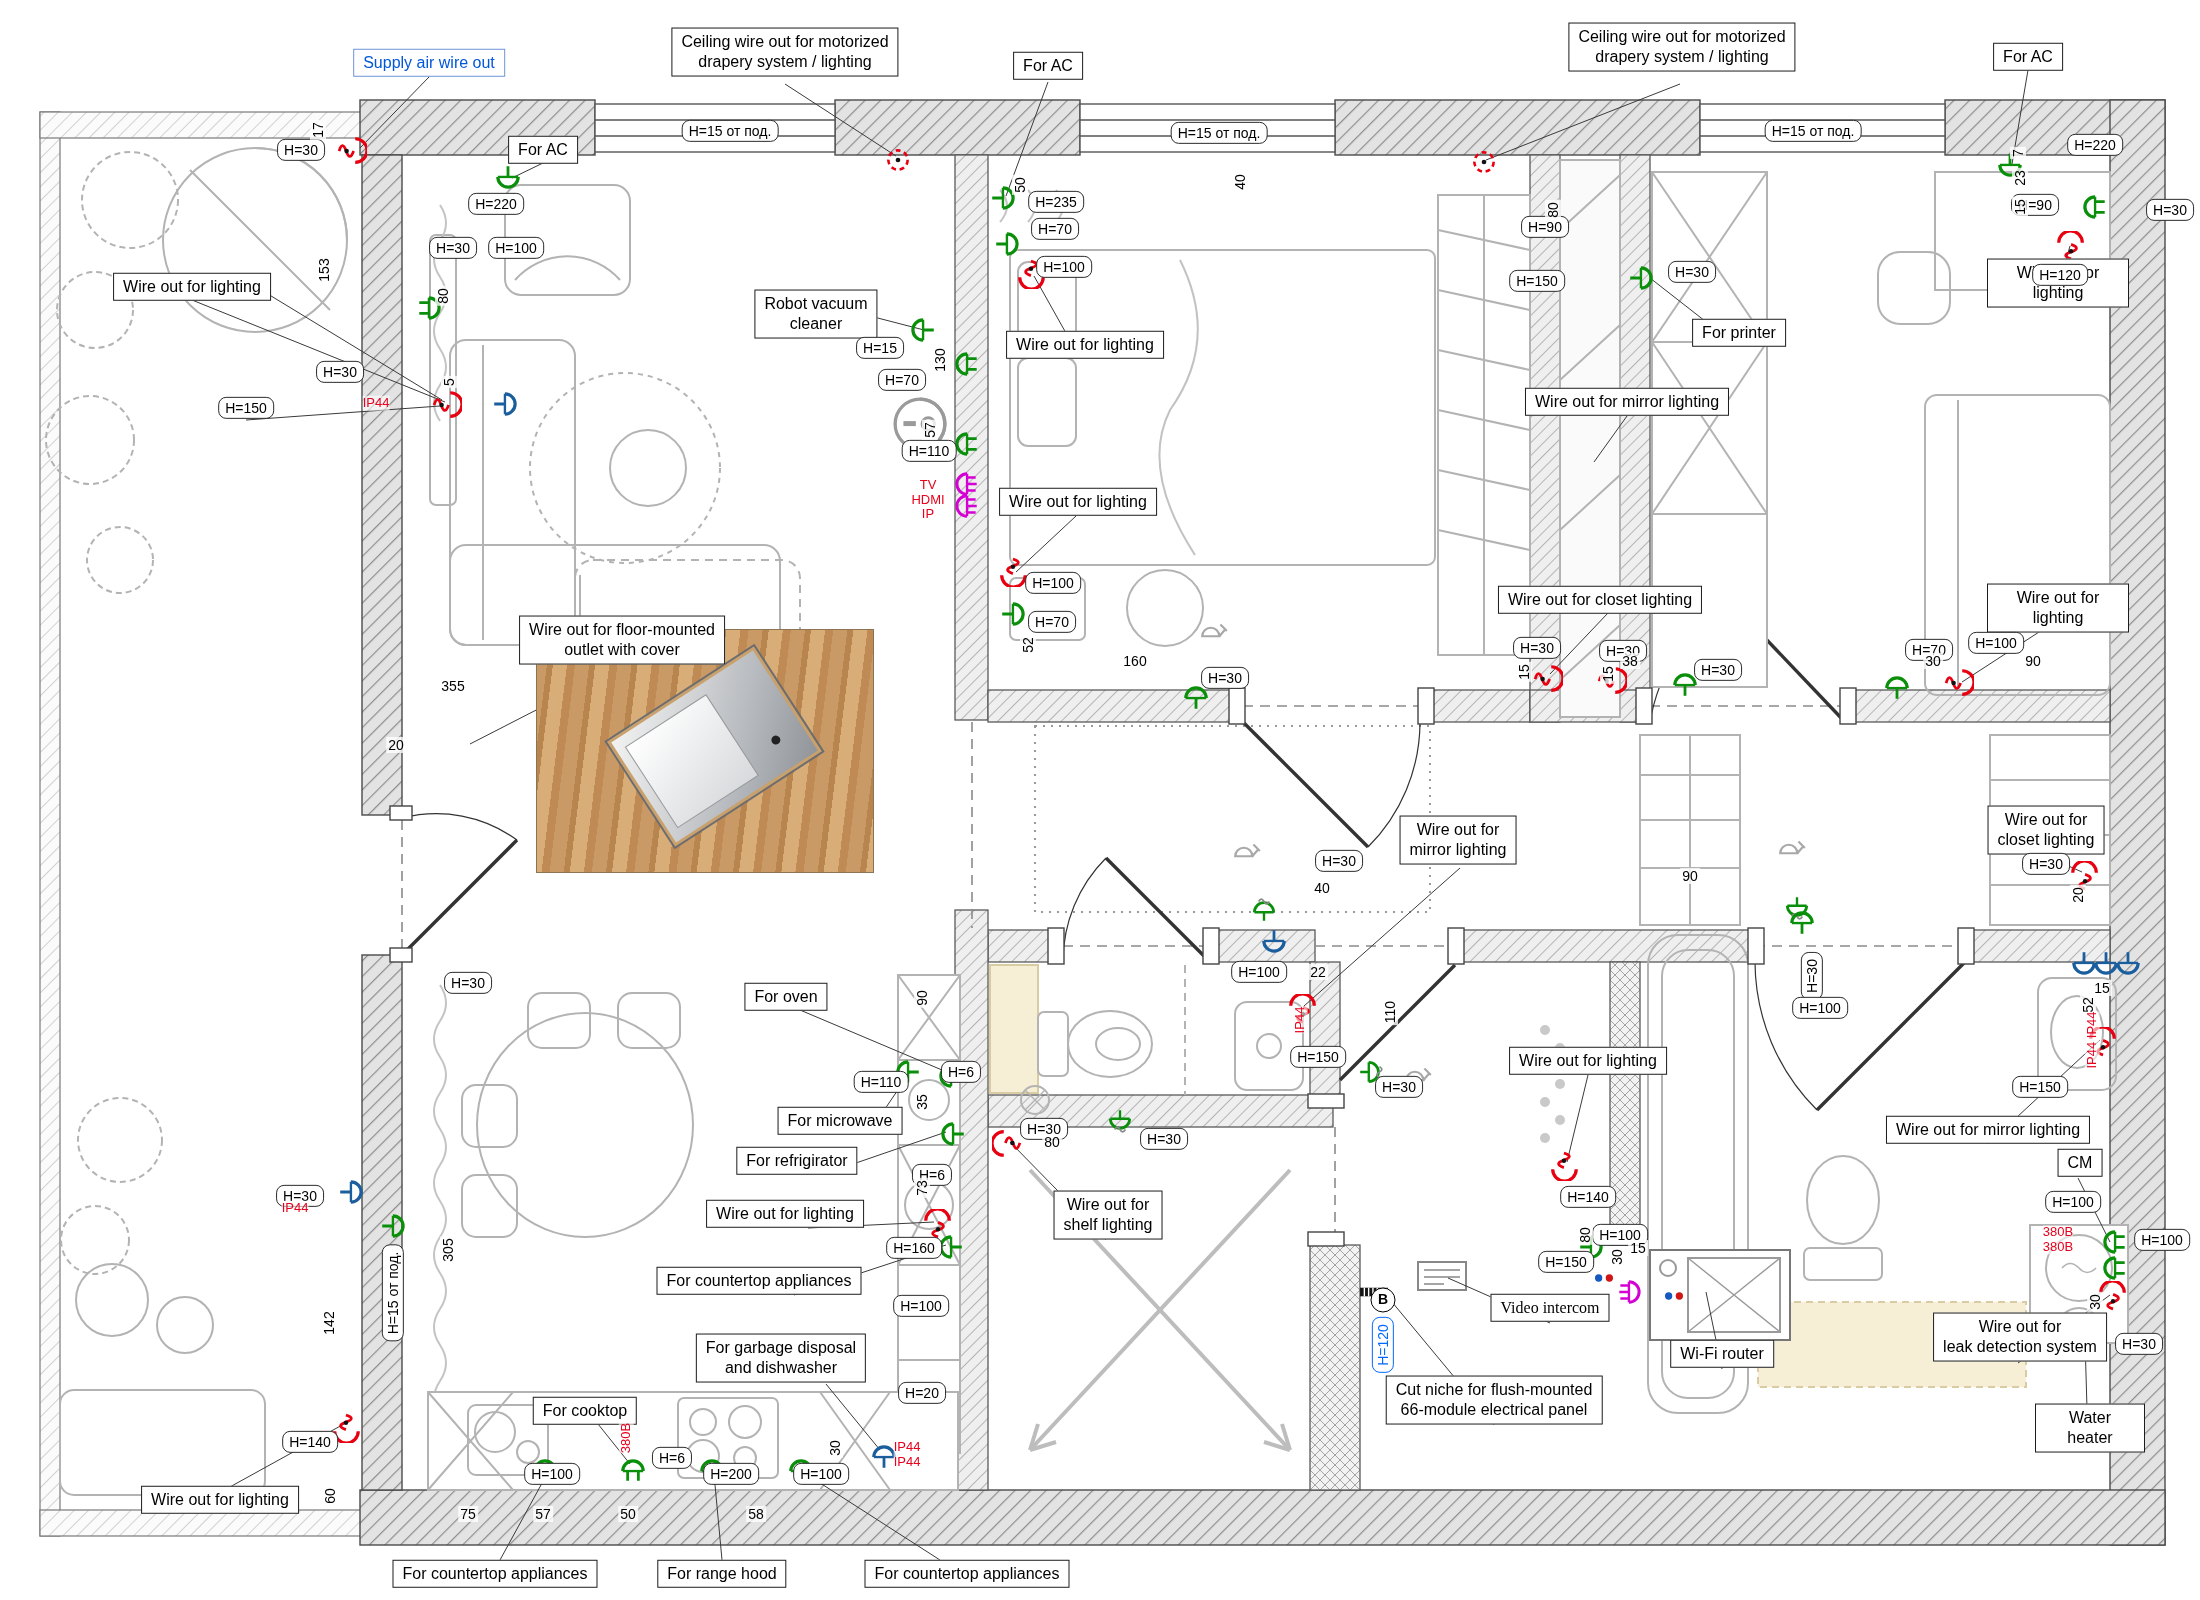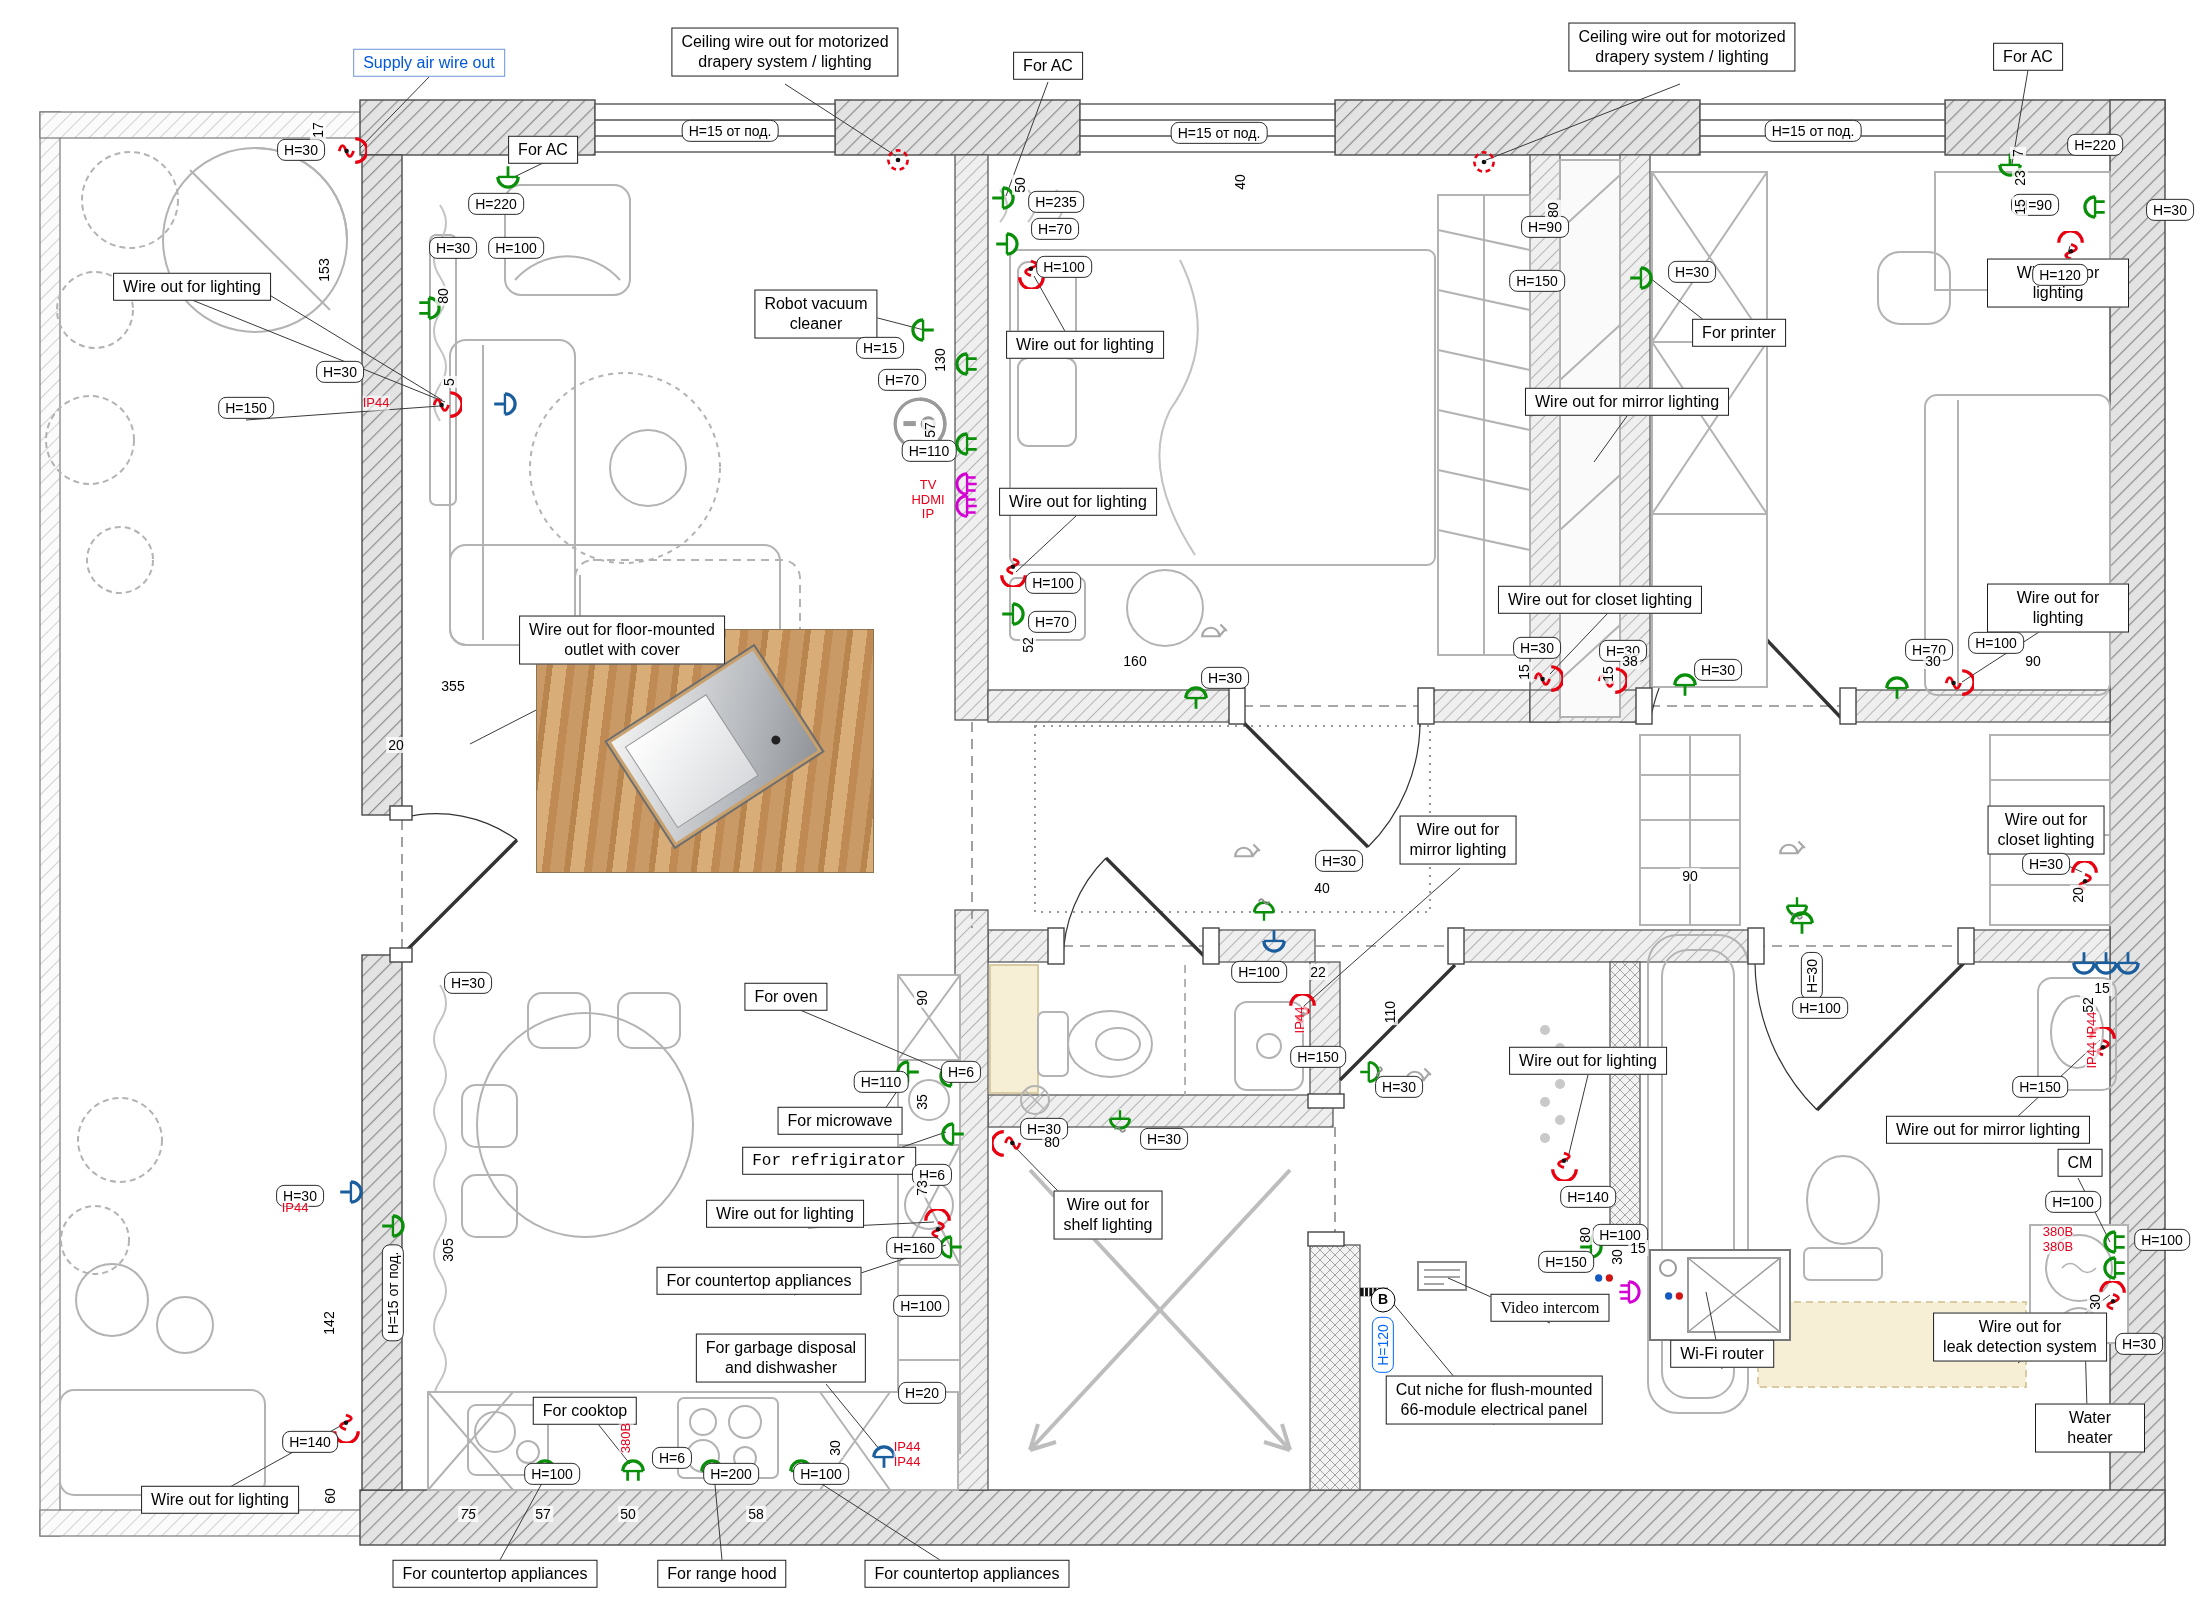--- a/index.html
+++ b/index.html
@@ -821,21 +821,21 @@
     <div class="lbl callout" style="left: 2080px; top: 1163px;">CM</div>
     <div class="lbl callout" style="left: 1722px; top: 1354px;">Wi-Fi router</div>
     <div class="lbl callout" style="left: 1550px; top: 1308px; font-family: Liberation Serif, serif;">Video intercom</div>
     <div class="lbl callout" style="left: 1494px; top: 1400px;">Cut niche for flush-mounted
 66-module electrical panel</div>
     <div class="lbl callout" style="left: 2020px; top: 1337px;">Wire out for
 leak detection system</div>
     <div class="lbl callout" style="left: 2090px; top: 1428px;">Water heater</div>
     <div class="lbl callout" style="left: 786px; top: 997px;">For oven</div>
     <div class="lbl callout" style="left: 840px; top: 1121px;">For microwave</div>
-    <div class="lbl callout" style="left: 829px; top: 1161px; font-family: Liberation Mono, monospace;">For refrigirator</div>
+    <div class="lbl callout" style="left: 797px; top: 1161px;">For refrigirator</div>
     <div class="lbl callout" style="left: 785px; top: 1214px;">Wire out for lighting</div>
     <div class="lbl callout" style="left: 759px; top: 1281px;">For countertop appliances</div>
     <div class="lbl callout" style="left: 781px; top: 1358px;">For garbage disposal
 and dishwasher</div>
     <div class="lbl callout" style="left: 585px; top: 1411px;">For cooktop</div>
     <div class="lbl callout" style="left: 1108px; top: 1215px;">Wire out for
 shelf lighting</div>
     <div class="lbl callout" style="left: 495px; top: 1574px;">For countertop appliances</div>
     <div class="lbl callout" style="left: 722px; top: 1574px;">For range hood</div>
     <div class="lbl callout" style="left: 967px; top: 1574px;">For countertop appliances</div>
@@ -928,21 +928,21 @@
     <div class="lbl dim v" style="left: 1390px; top: 1012px;">110</div>
     <div class="lbl dim" style="left: 1052px; top: 1142px;">80</div>
     <div class="lbl dim v" style="left: 922px; top: 998px;">90</div>
     <div class="lbl dim v" style="left: 922px; top: 1102px;">35</div>
     <div class="lbl dim v" style="left: 922px; top: 1188px;">73</div>
     <div class="lbl dim" style="left: 453px; top: 686px;">355</div>
     <div class="lbl dim" style="left: 396px; top: 745px;">20</div>
     <div class="lbl dim v" style="left: 448px; top: 1250px;">305</div>
     <div class="lbl dim v" style="left: 329px; top: 1323px;">142</div>
     <div class="lbl dim v" style="left: 330px; top: 1496px;">60</div>
-    <div class="lbl dim" style="left: 468px; top: 1514px; font-style: italic;">75</div>
+    <div class="lbl dim" style="left: 468px; top: 1514px;">75</div>
     <div class="lbl dim" style="left: 543px; top: 1514px;">57</div>
     <div class="lbl dim" style="left: 628px; top: 1514px;">50</div>
     <div class="lbl dim" style="left: 720px; top: 1514px; margin-left: 36px;">58</div>
     <div class="lbl dim v" style="left: 835px; top: 1448px;">30</div>
     <div class="lbl dim v" style="left: 2088px; top: 1005px;">52</div>
     <div class="lbl dim" style="left: 2102px; top: 988px;">15</div>
     <div class="lbl dim v" style="left: 1585px; top: 1235px;">80</div>
     <div class="lbl dim v" style="left: 2095px; top: 1302px;">30</div>
     <div class="lbl dim" style="left: 1638px; top: 1248px;">15</div>
     <div class="lbl dim v" style="left: 1617px; top: 1257px;">30</div>

